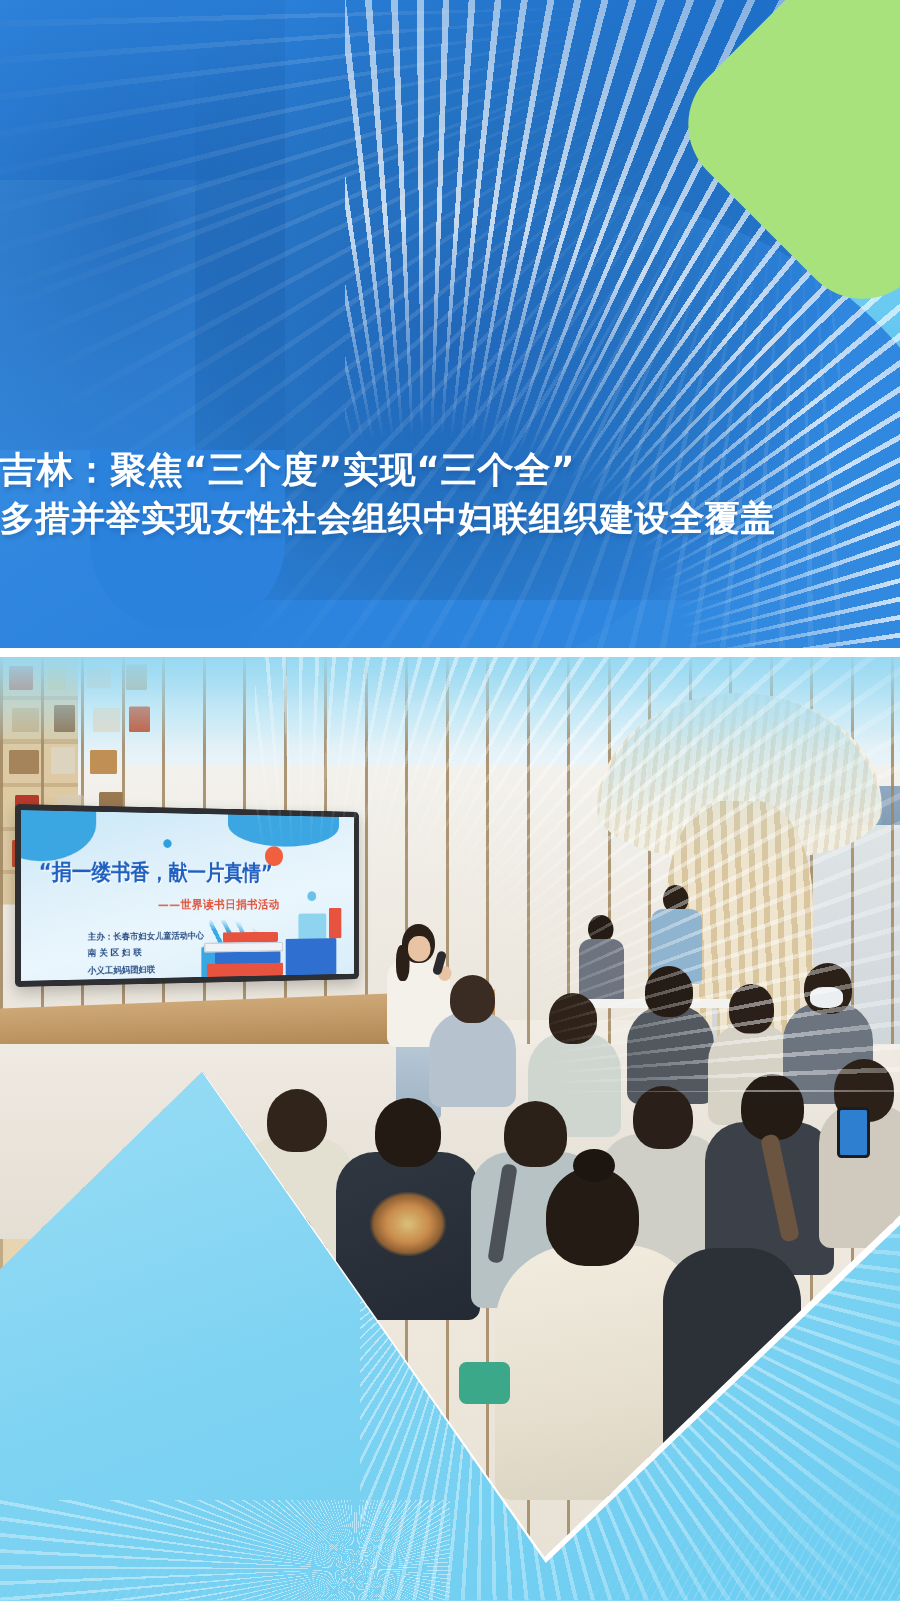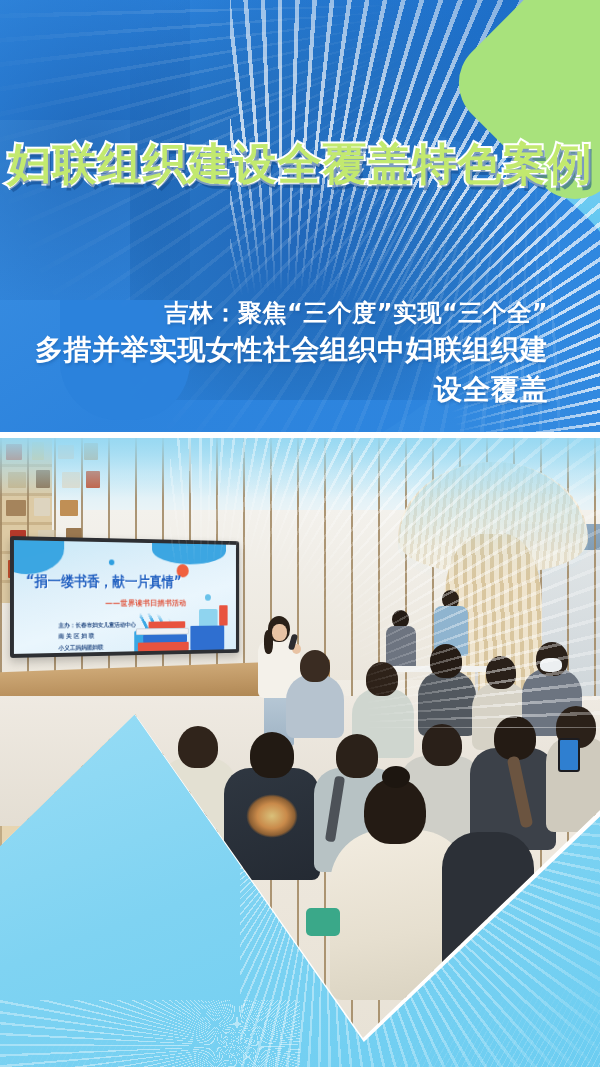--- a/index.html
+++ b/index.html
@@ -108,32 +108,32 @@
     line-height: 1.16;
     -webkit-text-stroke: 4px #ffffff;
     paint-order: stroke fill;
     text-shadow: 3px 5px 0 rgba(18,72,140,0.55);
   }
   .title-line-1 { font-size: 40px; }
   .title-line-2 { font-size: 44px; margin-top: 2px; }
 
   .subtitle-wrap {
     position: absolute; left: 0; top: 296px; width: 548px;
-    text-align: right; z-index: 30;
+    text-align: left; z-index: 30;
   }
   .subtitle-line {
     font-family: "DejaVu Sans", "Liberation Sans", sans-serif;
     font-weight: 700;
     color: #ffffff;
     line-height: 1.42;
     letter-spacing: 0.5px;
     text-shadow: 1px 2px 3px rgba(20,80,150,0.40);
   }
   .subtitle-line-1 { font-size: 24px; }
-  .subtitle-line-2 { font-size: 28px; padding-left: 30px; }
+  .subtitle-line-2 { font-size: 23px; }
 
   
   .photo-frame {
     position: absolute; left: 0; top: 438px; width: 600px; height: 600px;
     z-index: 20;
     -webkit-clip-path: polygon(0% 0%, 100% 0%, 100% 62%, 60.5% 100%, 22.5% 46%, 0% 68%);
     clip-path: polygon(0% 0%, 100% 0%, 100% 62%, 60.5% 100%, 22.5% 46%, 0% 68%);
   }
   .photo-frame-white {
     position: absolute; left: -4px; top: 432px; width: 608px; height: 610px;
@@ -320,21 +320,20 @@
     <div class="hdr-blue-wave2"></div>
     <div class="hdr-deep"></div>
     <div class="hdr-dark-left"></div>
     <div class="hdr-fan"></div>
     <div class="hdr-fan2"></div>
     <div class="hdr-green"></div>
     <div class="hdr-blue-corner"></div>
   </div>
 
   <div class="title-wrap">
-    <div class="title-line title-line-2">妇联组织建设全覆盖特色案例</div>
   </div>
 
   <div class="subtitle-wrap">
     <div class="subtitle-line subtitle-line-1">吉林：聚焦“三个度”实现“三个全”</div>
     <div class="subtitle-line subtitle-line-2">多措并举实现女性社会组织中妇联组织建设全覆盖</div>
   </div>
 
   <div class="photo-frame-white"></div>
 
   <div class="photo-frame">

